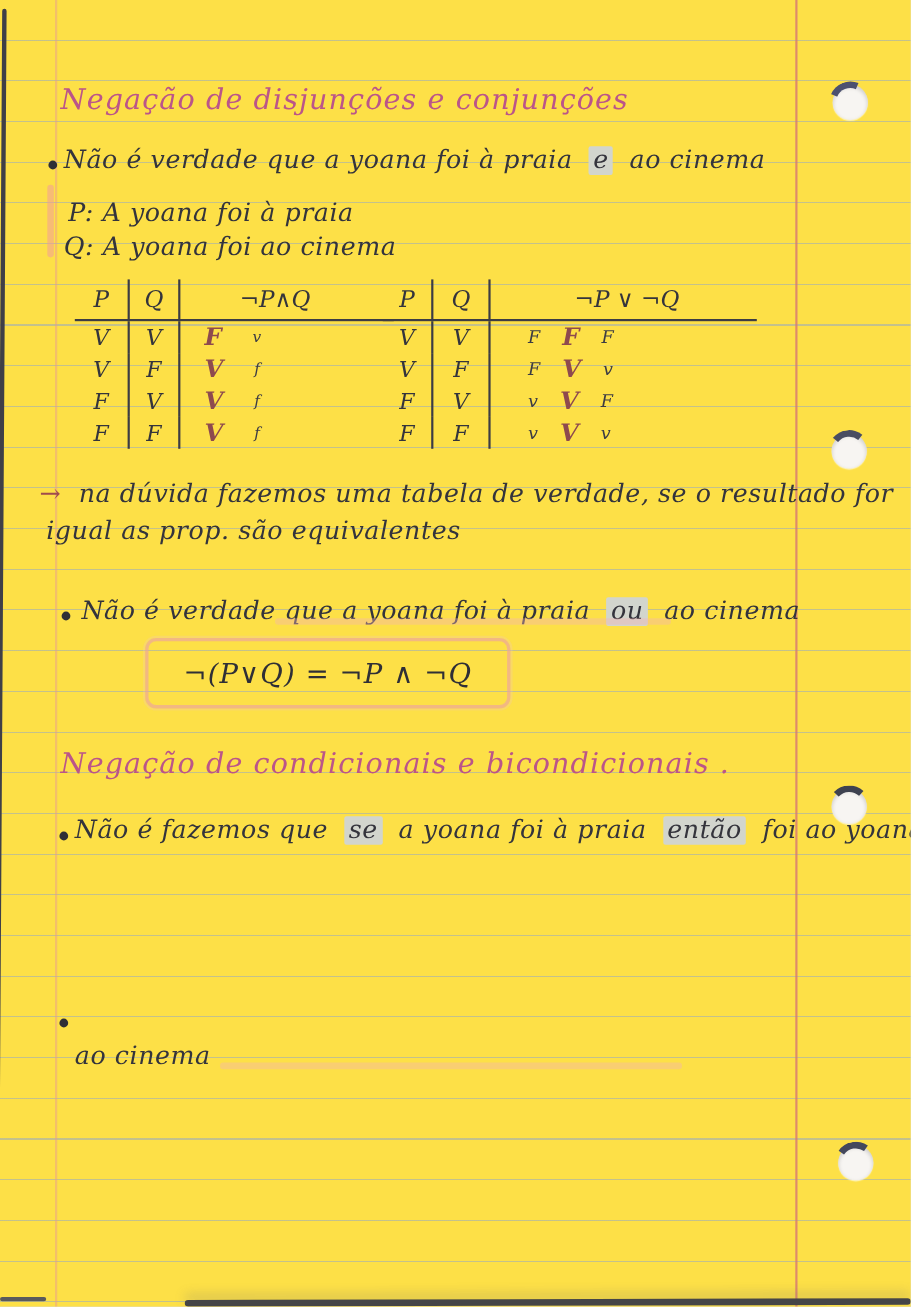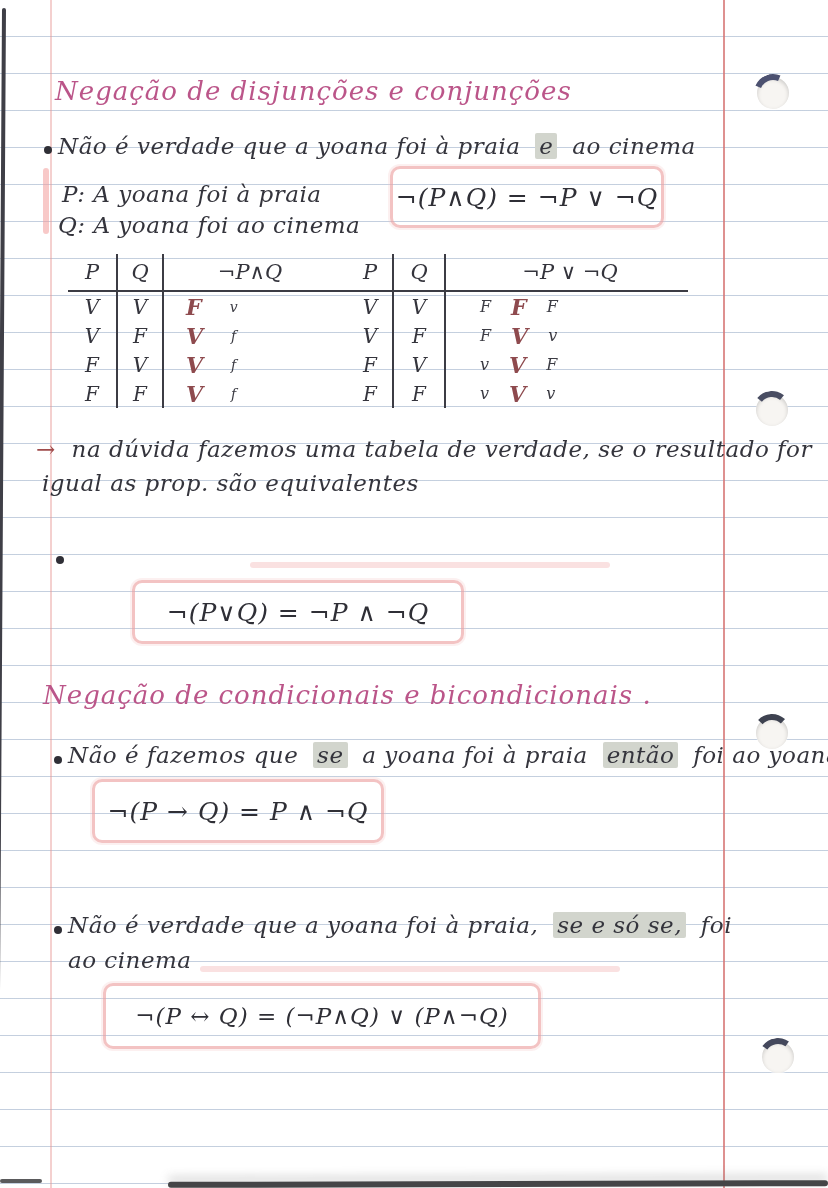--- a/index.html
+++ b/index.html
@@ -1,18 +1,18 @@
 <!DOCTYPE html>
 <html><head>
 <meta charset="utf-8">
 <style>
   html,body { margin:0; padding:0; background:#dddbd6; }
   .page {
     position:relative; width:828px; height:1188px; margin:0 auto;
-    background:#ffffff; overflow:hidden;
+    background:#fde047; overflow:hidden;
     font-family:"DejaVu Serif", serif; font-style:italic; color:#34343c;
   }
   
   .rules {
     position:absolute; inset:0;
     background:repeating-linear-gradient(to bottom,
       transparent 0px, transparent 36px,
       rgba(148,168,196,.55) 36px, rgba(148,168,196,.55) 37px);
   }
   
@@ -88,23 +88,20 @@
   <span class="dot" style="left:44px; top:146px;"></span>
   <div class="abs body-line" style="left:58px; top:133px;">
     <span class="seg">Não é verdade que a yoana foi à praia</span>
     <span class="seg hl">e</span>
     <span class="seg">ao cinema</span>
   </div>
 
   <div class="abs body-line" style="left:62px; top:181px;">P: A yoana foi à praia</div>
   <div class="abs body-line" style="left:58px; top:212px;">Q: A yoana foi ao cinema</div>
 
-  <div class="fbox" style="left:390px; top:166px; width:268px; height:56px;">
-    <span>¬(P∧Q) = ¬P ∨ ¬Q</span>
-  </div>
 
   <div class="ttable" style="left:68px; top:254px;">
     <div class="trow thead thead-border">
       <span class="tc tsep" style="width:48px;">P</span>
       <span class="tc tsep" style="width:44px;">Q</span>
       <span class="tc" style="width:172px;">¬P∧Q</span>
     </div>
     <div class="trow">
       <span class="tc tsep" style="width:48px;">V</span>
       <span class="tc tsep" style="width:44px;">V</span>
@@ -183,46 +180,40 @@
     </div>
   </div>
 
   <div class="abs body-line" style="left:42px; top:470px;">igual as prop. são equivalentes</div>
   <div class="abs body-line" style="left:36px; top:436px;">
     <span class="arrow">→</span>
     <span>na dúvida fazemos uma tabela de verdade, se o resultado for</span>
   </div>
 
   <span class="dot" style="left:56px; top:556px;"></span>
+  <div class="abs body-line" style="left:74px; top:543px;">
+    <span class="seg">Não é verdade que a yoana foi à praia</span>
+    <span class="seg hl">ou</span>
+    <span class="seg">ao cinema</span>
+  </div>
 
   <div class="smear" style="left:250px; top:562px; width:360px;"></div>
   <div class="fbox" style="left:132px; top:580px; width:326px; height:58px;text-align:right;">
     <span>¬(P∨Q) = ¬P ∧ ¬Q</span>
   </div>
 
-  <div class="abs heading" style="left:43px; top:680px;">Negação de condicionais e bicondicionais .</div>
+  <div class="abs heading" style="left:55px; top:680px;">Negação de condicionais e bicondicionais .</div>
 
   <span class="dot" style="left:54px; top:756px;"></span>
   <div class="abs body-line" style="left:68px; top:742px;">
     <span class="seg">Não é fazemos que</span>
     <span class="seg hl">se</span>
     <span class="seg">a yoana foi à praia</span>
     <span class="seg hl">então</span>
     <span class="seg">foi ao yoana</span>
   </div>
 
-  <div class="fbox" style="left:92px; top:779px; width:286px; height:58px;">
-    <span>¬(P → Q) = P ∧ ¬Q</span>
-  </div>
 
   <span class="dot" style="left:54px; top:926px;"></span>
-  <div class="abs body-line" style="left:68px; top:912px;">
-    <span class="seg">Não é verdade que a yoana foi à praia,</span>
-    <span class="seg hl">se e só se,</span>
-    <span class="seg">foi</span>
-  </div>
   <div class="abs body-line" style="left:68px; top:947px;">ao cinema</div>
 
   <div class="smear" style="left:200px; top:966px; width:420px;"></div>
-  <div class="fbox" style="left:103px; top:983px; width:432px; height:60px; font-size:23px;">
-    <span>¬(P ↔ Q) = (¬P∧Q) ∨ (P∧¬Q)</span>
-  </div>
 </div>
 
 </body></html>

